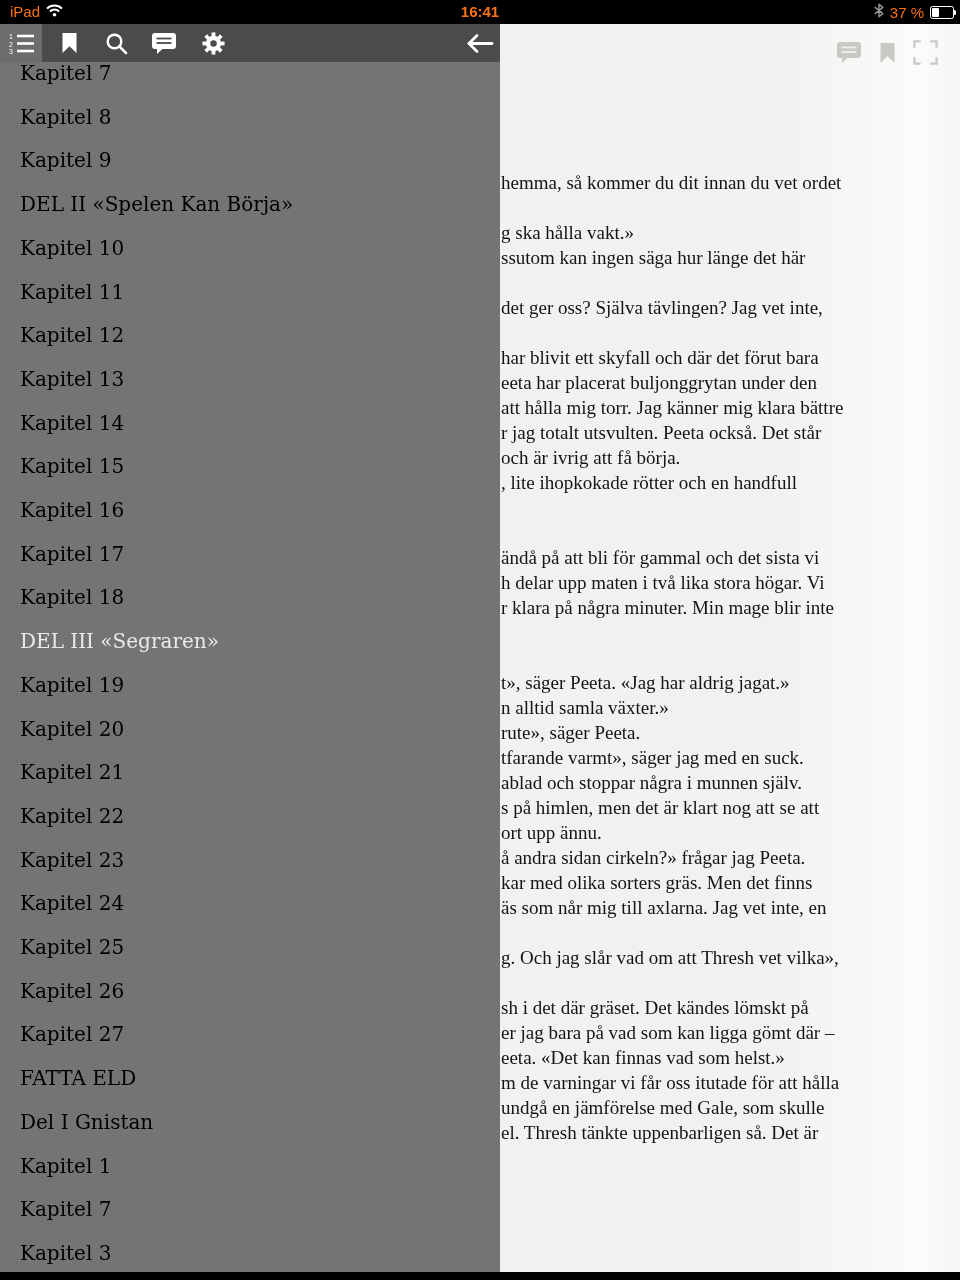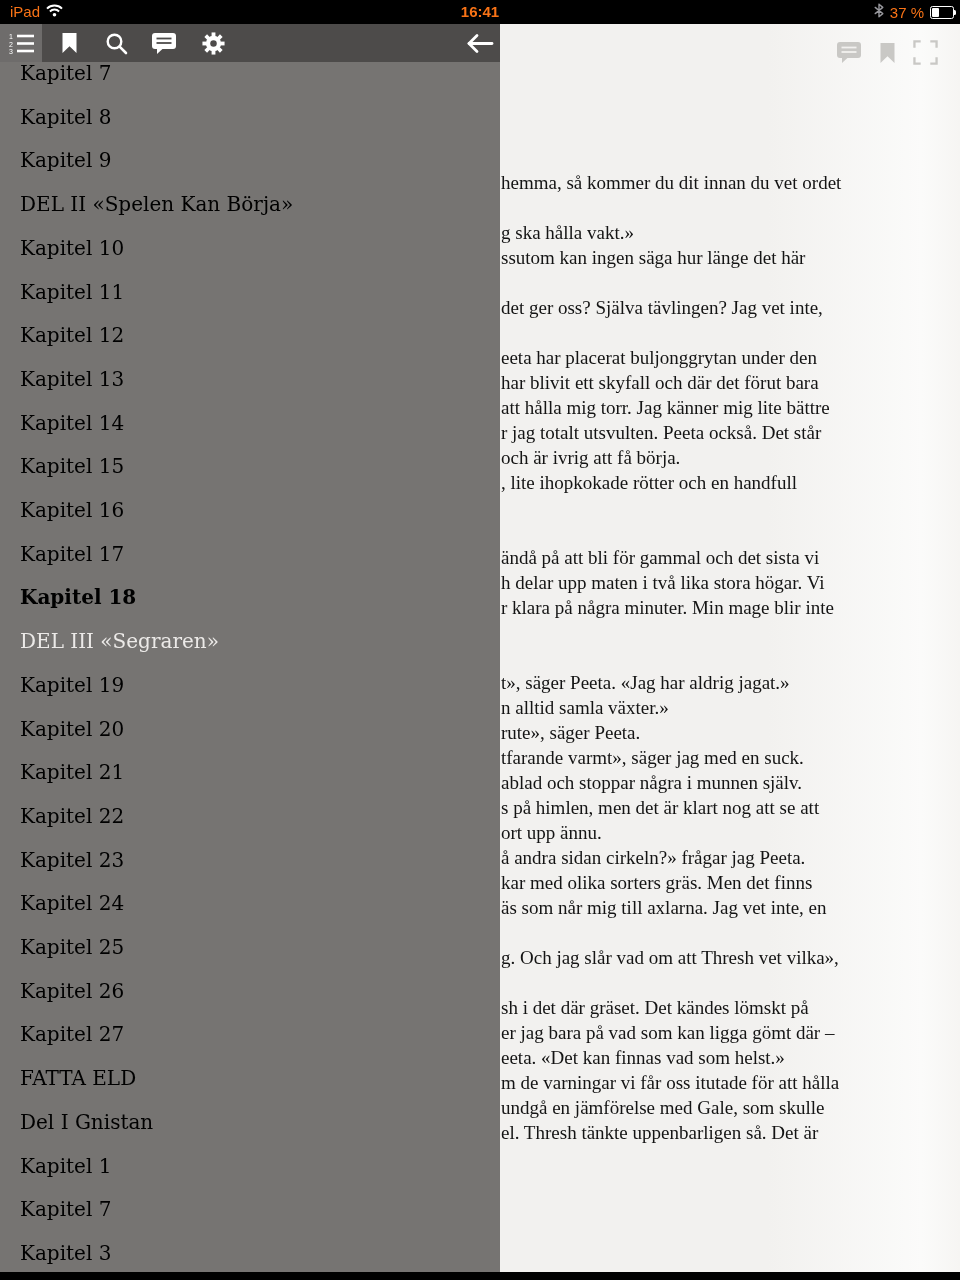--- a/index.html
+++ b/index.html
@@ -97,23 +97,23 @@
       </span>
     </div>
     <div class="book-text" id="book-text">
         <div class="text-line">hemma, så kommer du dit innan du vet ordet</div>
         <div class="text-line"></div>
         <div class="text-line">g ska hålla vakt.»</div>
         <div class="text-line">ssutom kan ingen säga hur länge det här</div>
         <div class="text-line"></div>
         <div class="text-line">det ger oss? Själva tävlingen? Jag vet inte,</div>
         <div class="text-line"></div>
+        <div class="text-line">har blivit ett skyfall och där det förut bara</div>
         <div class="text-line">eeta har placerat buljonggrytan under den</div>
-        <div class="text-line">har blivit ett skyfall och där det förut bara</div>
-        <div class="text-line">att hålla mig torr. Jag känner mig lite bättre</div>
+        <div class="text-line">att hålla mig torr. Jag känner mig klara bättre</div>
         <div class="text-line">r jag totalt utsvulten. Peeta också. Det står</div>
         <div class="text-line">och är ivrig att få börja.</div>
         <div class="text-line">, lite ihopkokade rötter och en handfull</div>
         <div class="text-line"></div>
         <div class="text-line"></div>
         <div class="text-line">ändå på att bli för gammal och det sista vi</div>
         <div class="text-line">h delar upp maten i två lika stora högar. Vi</div>
         <div class="text-line">r klara på några minuter. Min mage blir inte</div>
         <div class="text-line"></div>
         <div class="text-line"></div>
@@ -145,21 +145,21 @@
       <div class="toc-item" style="top: 121.4px;">Kapitel 9</div>
       <div class="toc-item" style="top: 165.1px;">DEL II «Spelen Kan Börja»</div>
       <div class="toc-item" style="top: 208.8px;">Kapitel 10</div>
       <div class="toc-item" style="top: 252.5px;">Kapitel 11</div>
       <div class="toc-item" style="top: 296.2px;">Kapitel 12</div>
       <div class="toc-item" style="top: 339.9px;">Kapitel 13</div>
       <div class="toc-item" style="top: 383.6px;">Kapitel 14</div>
       <div class="toc-item" style="top: 427.3px;">Kapitel 15</div>
       <div class="toc-item" style="top: 471px;">Kapitel 16</div>
       <div class="toc-item" style="top: 514.7px;">Kapitel 17</div>
-      <div class="toc-item" style="top: 558.4px; font-weight: bold;">Kapitel 18</div>
+      <div class="toc-item" style="top: 558.4px;">Kapitel 18</div>
       <div class="toc-item em" style="top: 602.1px;">DEL III «Segraren»</div>
       <div class="toc-item" style="top: 645.8px;">Kapitel 19</div>
       <div class="toc-item" style="top: 689.5px;">Kapitel 20</div>
       <div class="toc-item" style="top: 733.2px;">Kapitel 21</div>
       <div class="toc-item" style="top: 776.9px;">Kapitel 22</div>
       <div class="toc-item" style="top: 820.6px;">Kapitel 23</div>
       <div class="toc-item" style="top: 864.3px;">Kapitel 24</div>
       <div class="toc-item" style="top: 908px;">Kapitel 25</div>
       <div class="toc-item" style="top: 951.7px;">Kapitel 26</div>
       <div class="toc-item" style="top: 995.4px;">Kapitel 27</div>

